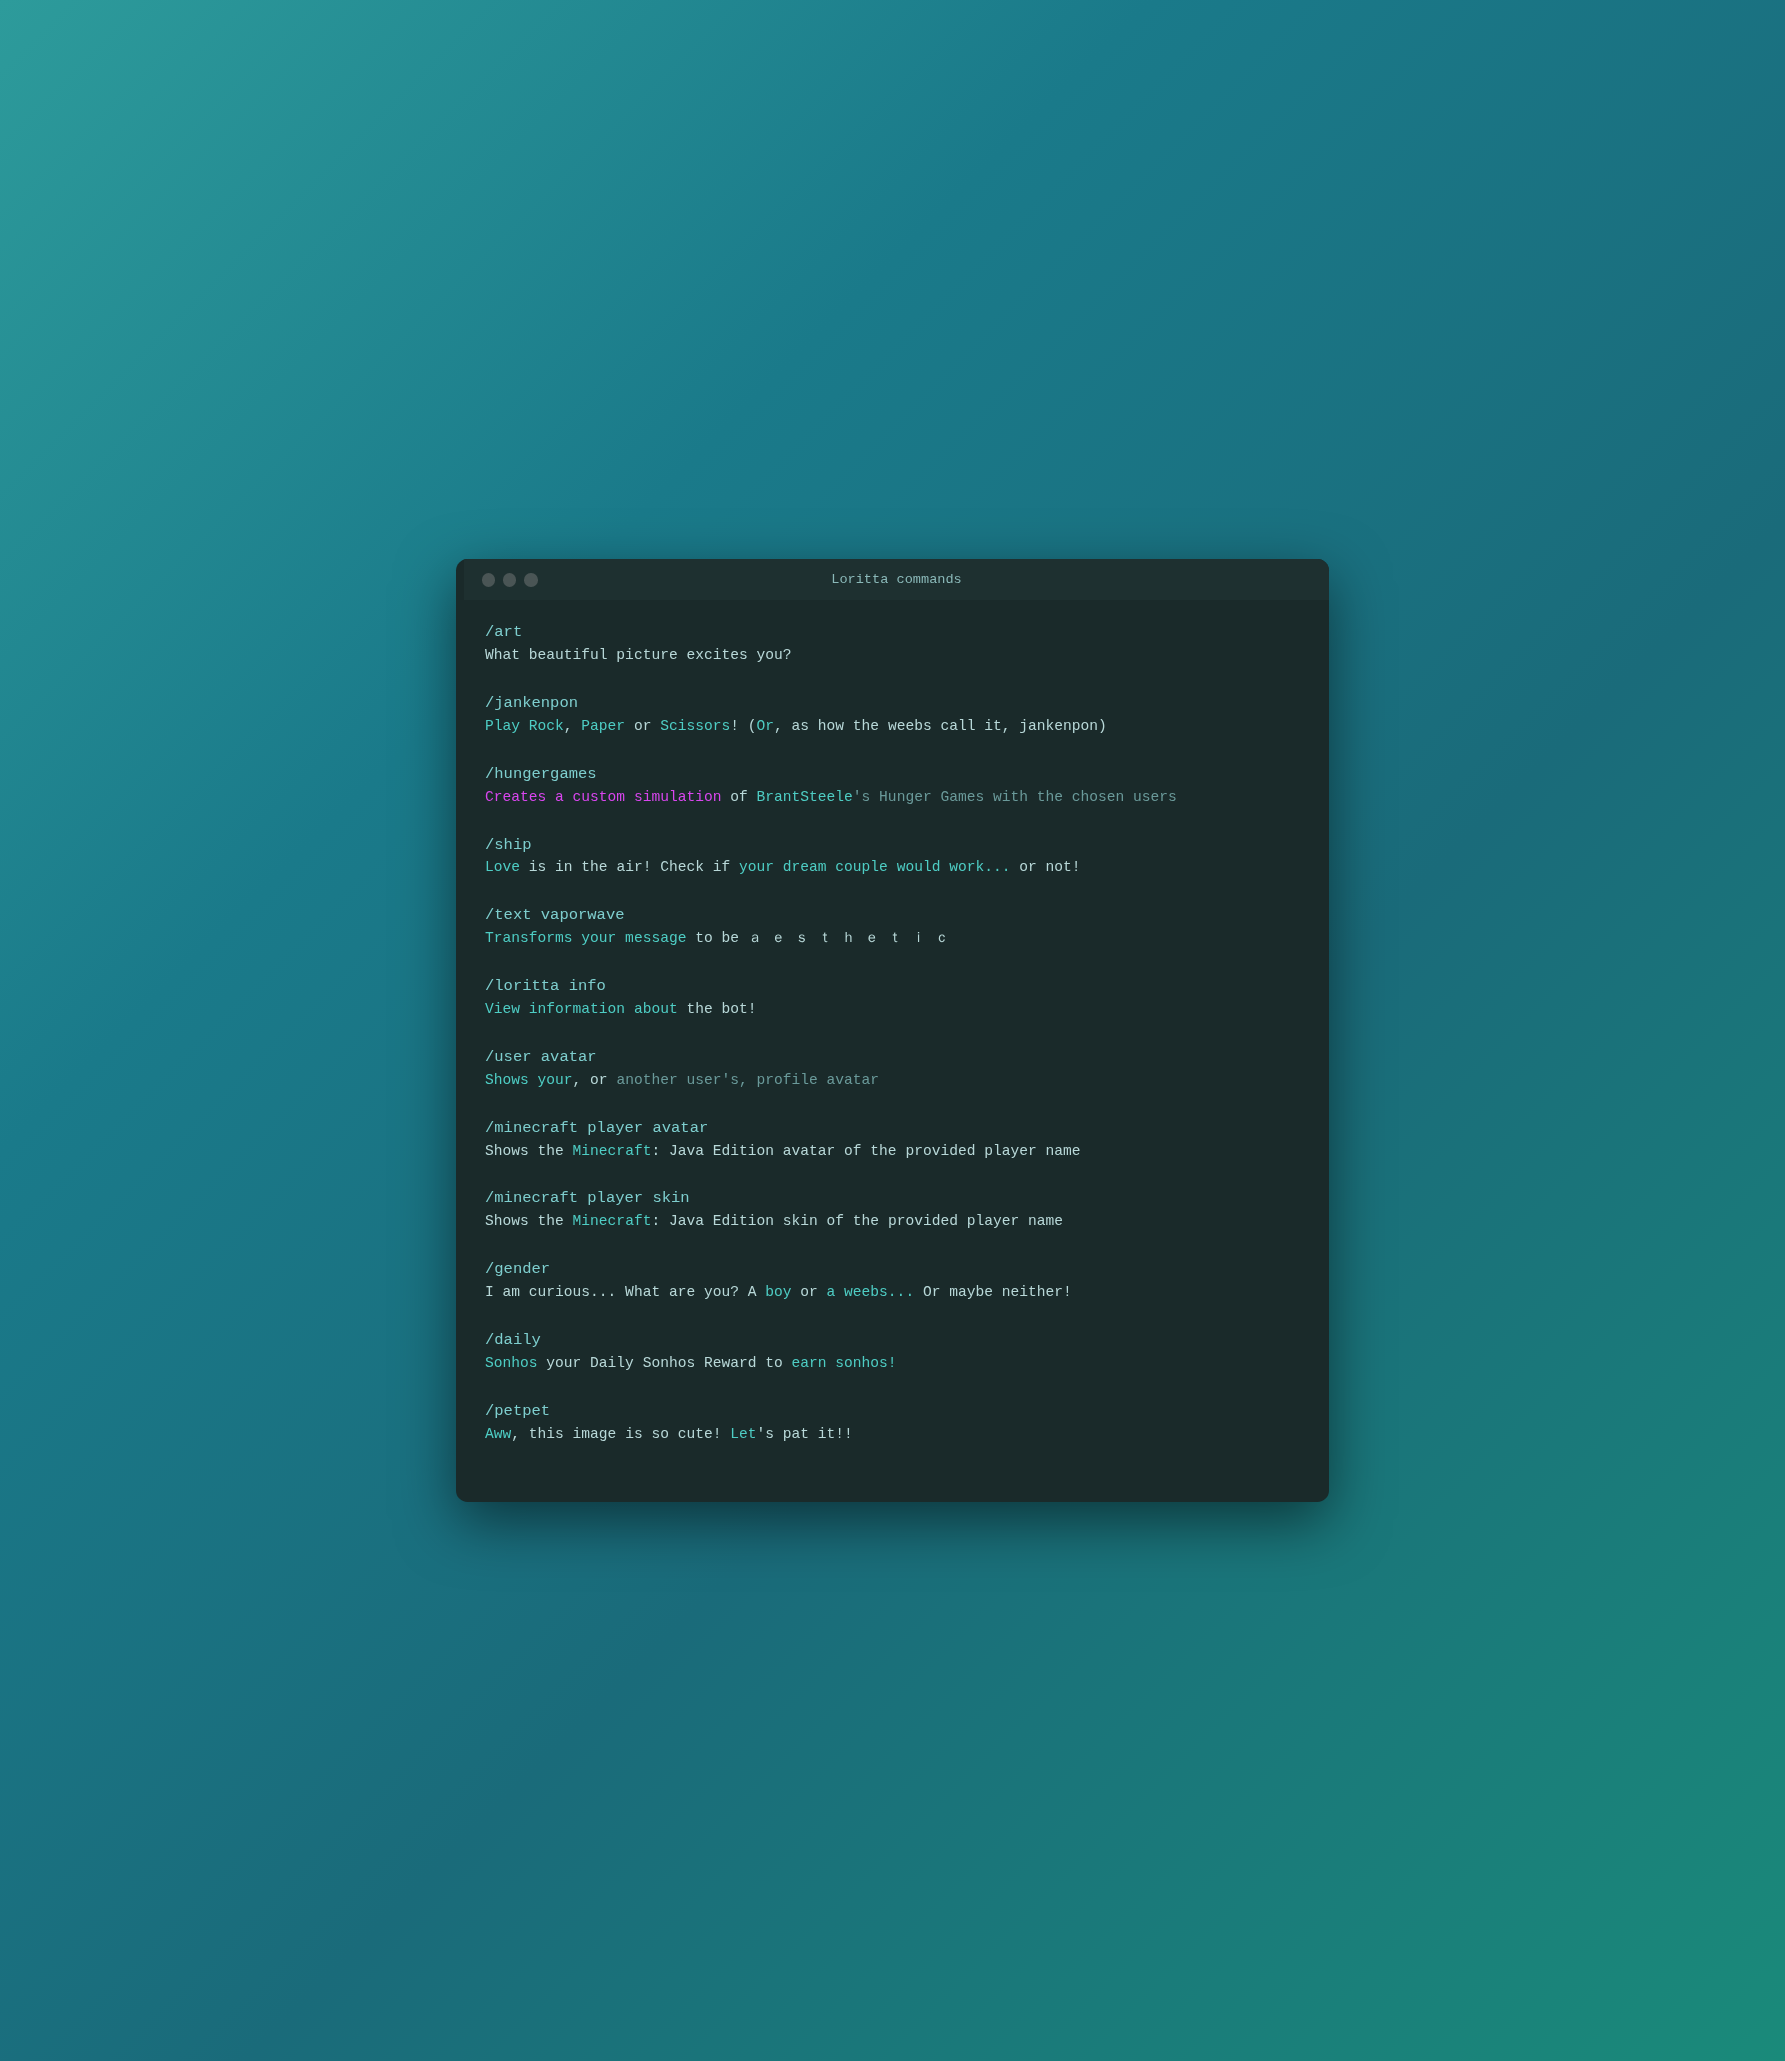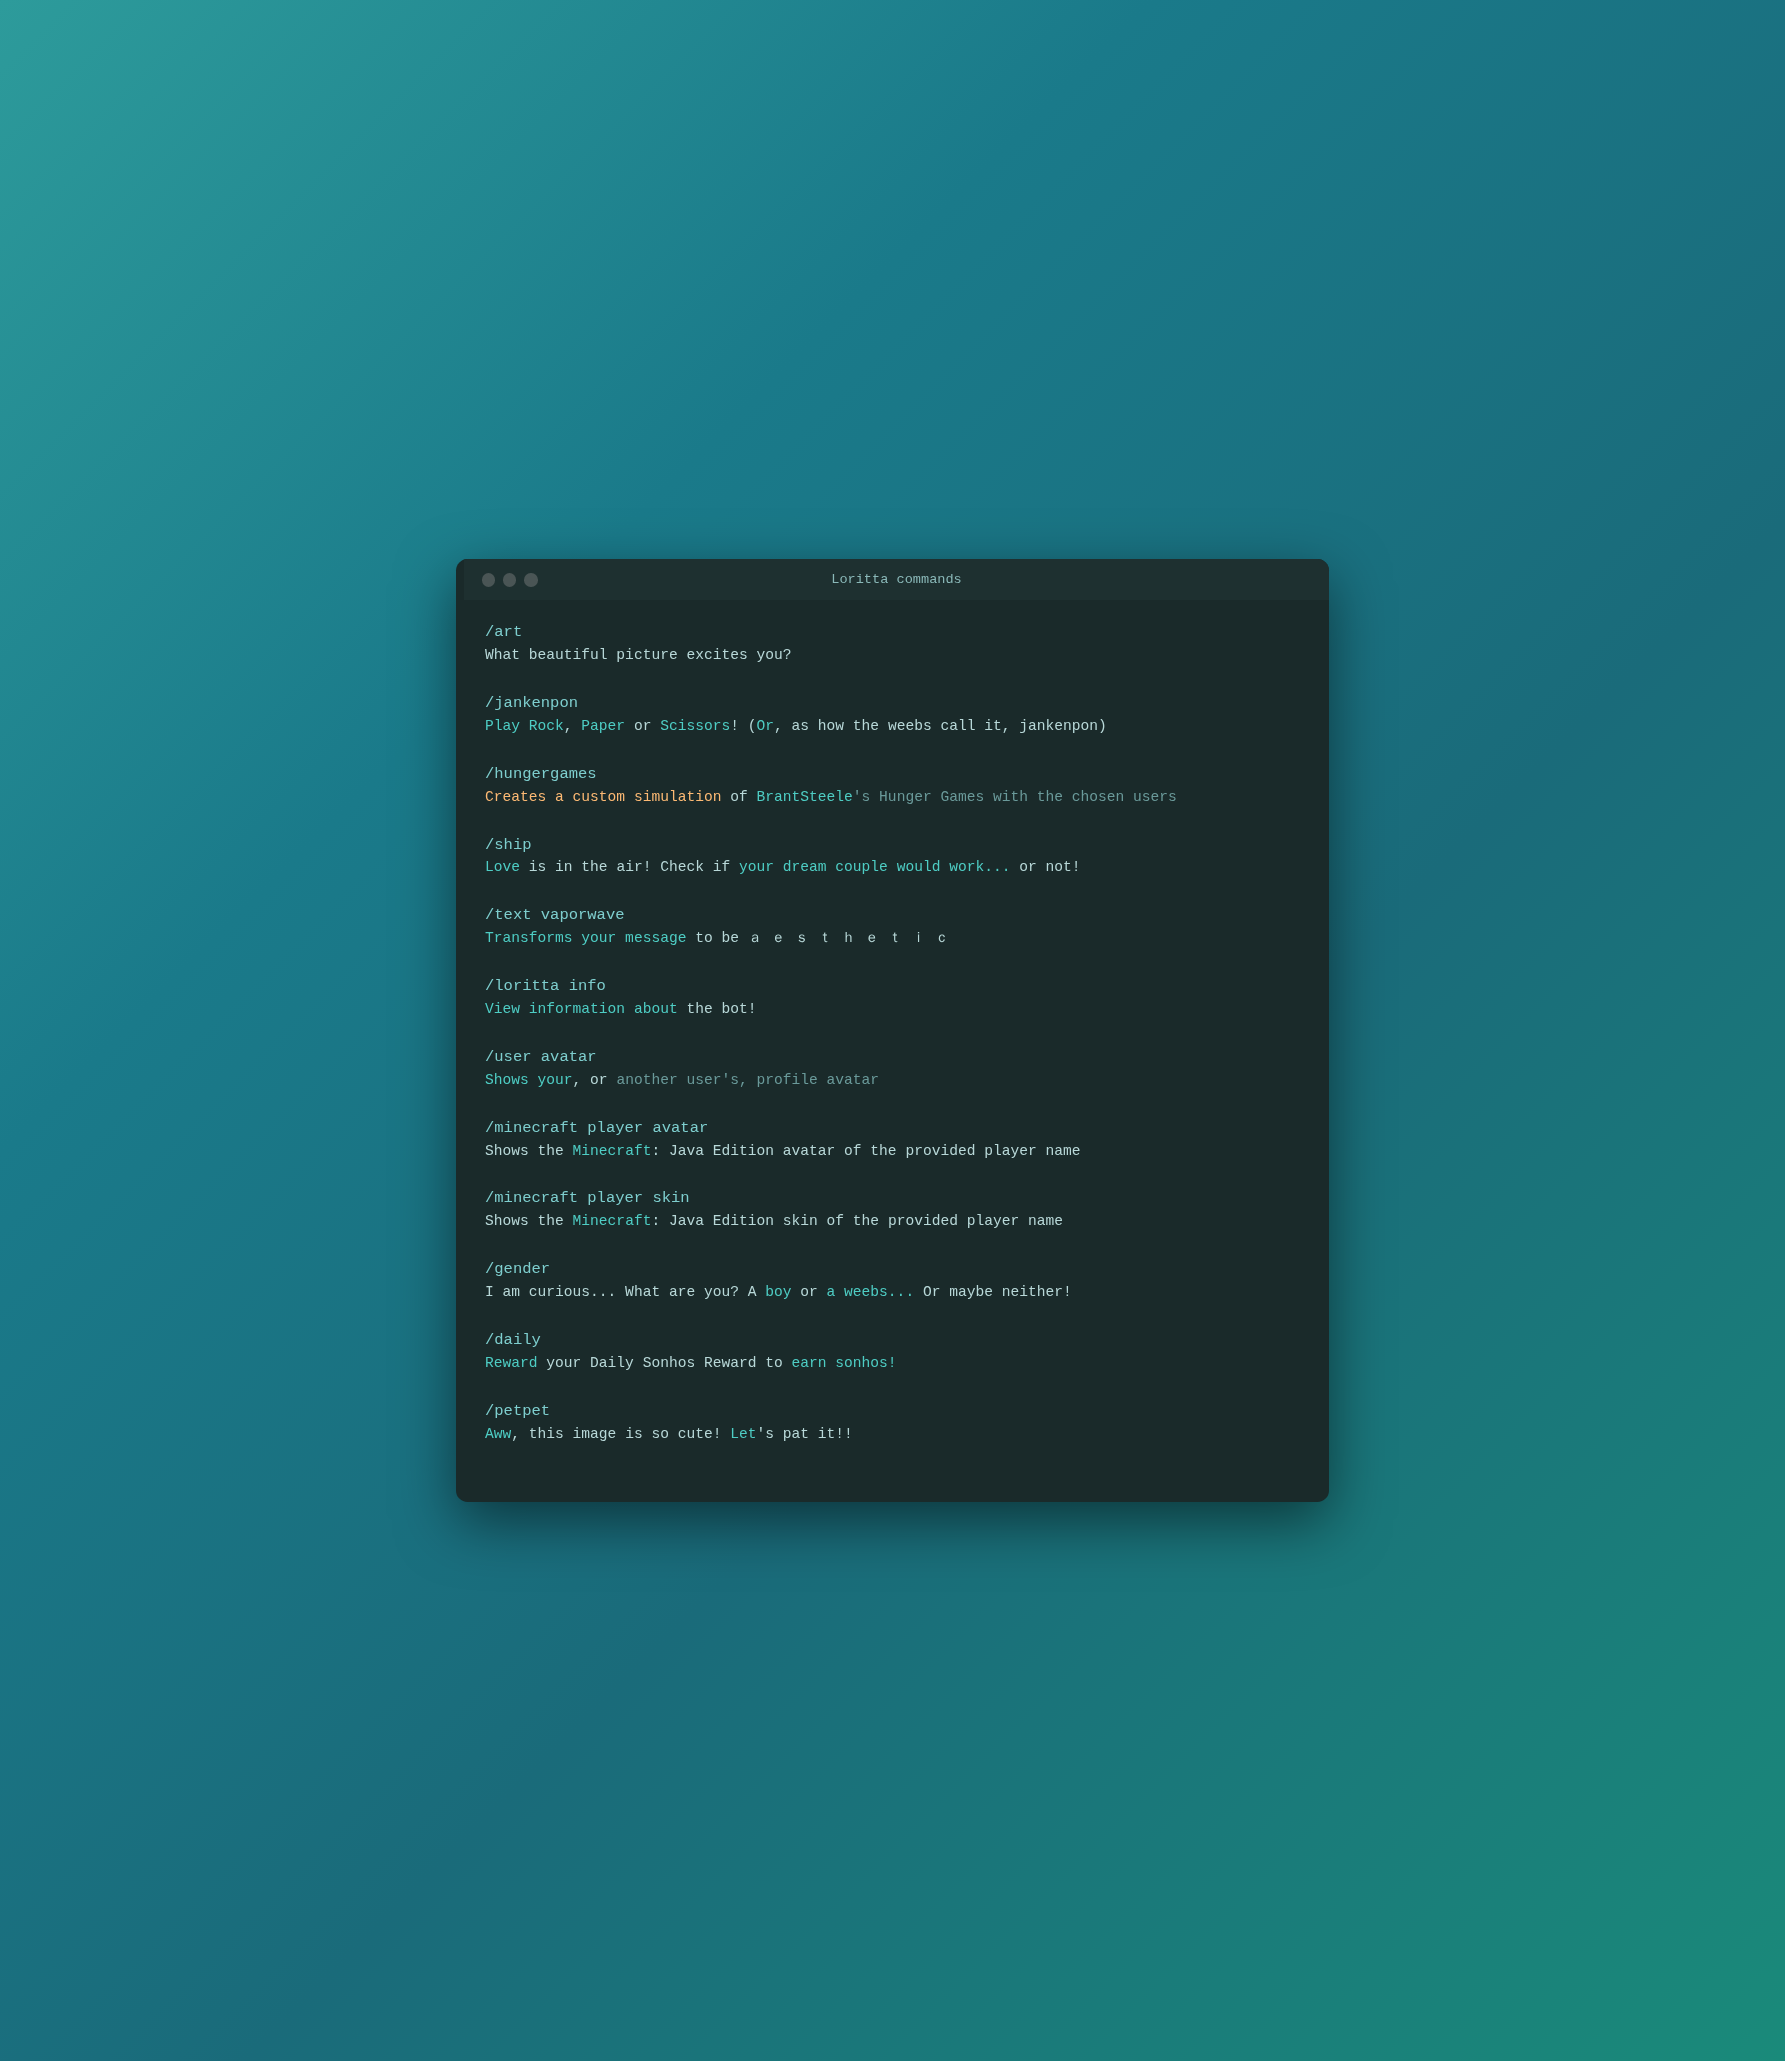--- a/index.html
+++ b/index.html
@@ -93,21 +93,21 @@
   <div class="command-block">
         <div class="command-name" style="color: rgb(126, 206, 206);">/art</div>
         <div class="command-desc"><span style="color: rgb(184, 216, 216);">What beautiful picture excites you?</span></div>
       </div>
       <div class="command-block">
         <div class="command-name" style="color: rgb(126, 206, 206);">/jankenpon</div>
         <div class="command-desc"><span style="color: rgb(78, 205, 196);">Play Rock</span><span style="color: rgb(184, 216, 216);">, </span><span style="color: rgb(78, 205, 196);">Paper</span><span style="color: rgb(184, 216, 216);"> or </span><span style="color: rgb(78, 205, 196);">Scissors</span><span style="color: rgb(184, 216, 216);">! (</span><span style="color: rgb(78, 205, 196);">Or</span><span style="color: rgb(184, 216, 216);">, as how </span><span style="color: rgb(184, 216, 216);">the</span><span style="color: rgb(184, 216, 216);"> weebs call it, jankenpon)</span></div>
       </div>
       <div class="command-block">
         <div class="command-name" style="color: rgb(126, 206, 206);">/hungergames</div>
-        <div class="command-desc"><span style="color: #fdba74;">Creates a custom simulation</span><span style="color: rgb(184, 216, 216);"> of </span><span style="color: rgb(78, 205, 196); text-align: center;">BrantSteele</span><span style="color: rgb(106, 154, 154);">'s Hunger Games with the chosen users</span></div>
+        <div class="command-desc"><span style="color: #d946ef;">Creates a custom simulation</span><span style="color: rgb(184, 216, 216);"> of </span><span style="color: rgb(78, 205, 196); text-align: center;">BrantSteele</span><span style="color: rgb(106, 154, 154);">'s Hunger Games with the chosen users</span></div>
       </div>
       <div class="command-block">
         <div class="command-name" style="color: rgb(126, 206, 206);">/ship</div>
         <div class="command-desc"><span style="color: rgb(78, 205, 196);">Love</span><span style="color: rgb(184, 216, 216);"> is in </span><span style="color: rgb(184, 216, 216);">the</span><span style="color: rgb(184, 216, 216);"> air! Check if </span><span style="color: rgb(78, 205, 196);">your</span><span style="color: rgb(78, 205, 196);"> dream couple would work...</span><span style="color: rgb(184, 216, 216);"> or not!</span></div>
       </div>
       <div class="command-block">
         <div class="command-name" style="color: rgb(126, 206, 206);">/text vaporwave</div>
         <div class="command-desc"><span style="color: rgb(78, 205, 196);">Transforms your message</span><span style="color: rgb(184, 216, 216);"> to be </span><span style="color: rgb(184, 216, 216);">ａ ｅ ｓ ｔ ｈ ｅ ｔ ｉ ｃ</span></div>
       </div>
       <div class="command-block">
@@ -125,21 +125,21 @@
       <div class="command-block">
         <div class="command-name" style="color: rgb(126, 206, 206);">/minecraft player skin</div>
         <div class="command-desc"><span style="color: rgb(184, 216, 216);">Shows </span><span style="color: rgb(184, 216, 216);">the</span><span style="color: rgb(78, 205, 196);"> Minecraft</span><span style="color: rgb(184, 216, 216);">: Java Edition skin of </span><span style="color: rgb(184, 216, 216);">the</span><span style="color: rgb(184, 216, 216);"> provided player name</span></div>
       </div>
       <div class="command-block">
         <div class="command-name" style="color: rgb(126, 206, 206);">/gender</div>
         <div class="command-desc"><span style="color: rgb(184, 216, 216);">I am curious... What are you? A </span><span style="color: rgb(78, 205, 196);">boy</span><span style="color: rgb(184, 216, 216);"> or </span><span style="color: rgb(78, 205, 196);">a weebs...</span><span style="color: rgb(184, 216, 216);"> Or </span><span style="color: rgb(184, 216, 216);">maybe neither!</span></div>
       </div>
       <div class="command-block">
         <div class="command-name" style="color: rgb(126, 206, 206);">/daily</div>
-        <div class="command-desc"><span style="color: rgb(78, 205, 196);">Reward</span><span style="color: rgb(184, 216, 216);"> your Daily Sonhos Reward to </span><span style="color: rgb(78, 205, 196);">earn sonhos!</span></div>
+        <div class="command-desc"><span style="color: rgb(78, 205, 196);">Sonhos</span><span style="color: rgb(184, 216, 216);"> your Daily Sonhos Reward to </span><span style="color: rgb(78, 205, 196);">earn sonhos!</span></div>
       </div>
       <div class="command-block">
         <div class="command-name" style="color: rgb(126, 206, 206);">/petpet</div>
         <div class="command-desc"><span style="color: rgb(78, 205, 196);">Aww</span><span style="color: rgb(184, 216, 216);">, this image is so cute! </span><span style="color: rgb(78, 205, 196);">Let</span><span style="color: rgb(184, 216, 216);">'s pat it!!</span></div>
       </div>
     </div>
 </div>
 
 
 </body></html>

